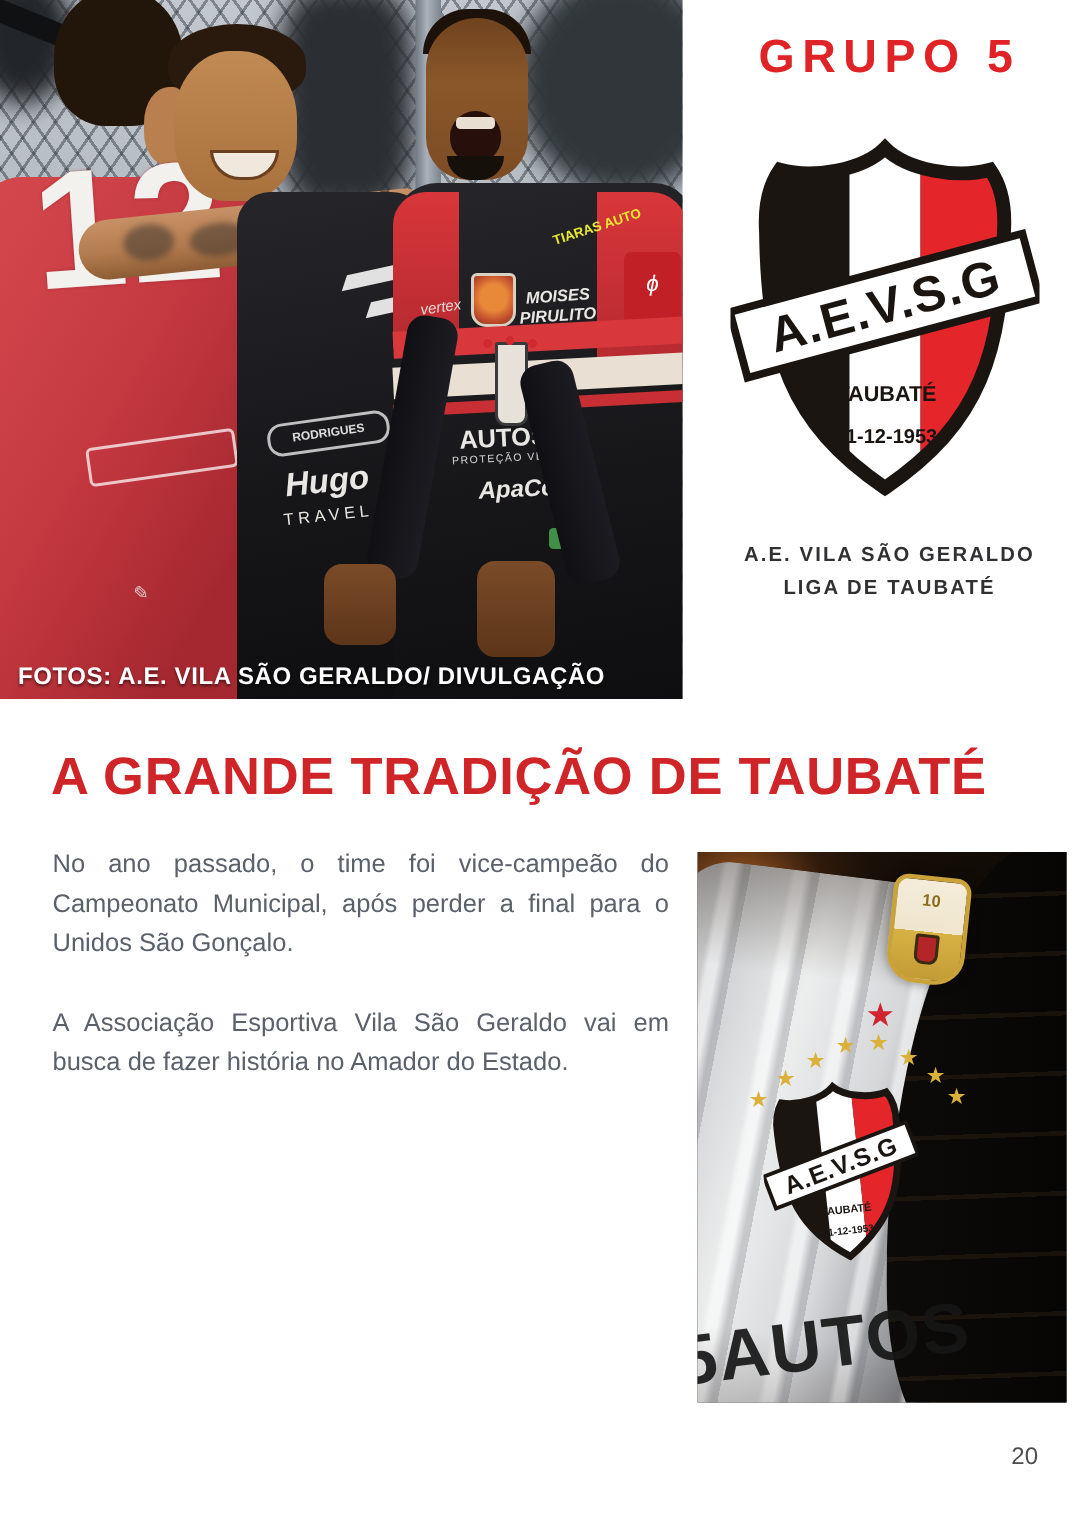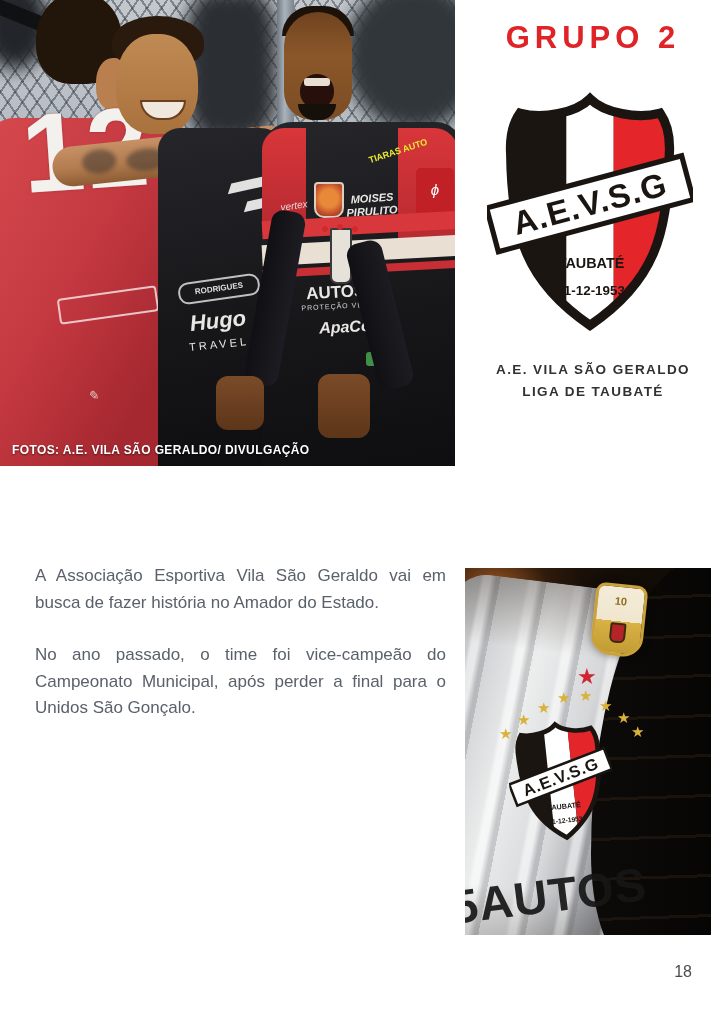--- a/index.html
+++ b/index.html
@@ -36,21 +36,21 @@
   .shout-head{position:absolute;left:284px;top:12px;width:68px;height:108px;border-radius:34px 34px 28px 28px;
     background:linear-gradient(180deg,#70431f 0%,#8a5729 40%,#7c4c24 100%);}
   .shout-hairtop{position:absolute;left:282px;top:6px;width:72px;height:30px;border-radius:36px 36px 0 0;background:#1c1209;}
   .mouth{position:absolute;left:300px;top:74px;width:34px;height:34px;border-radius:50% 50% 46% 46%;background:#27100c;}
   .teeth{position:absolute;left:304px;top:78px;width:26px;height:8px;border-radius:3px;background:#e8ded2;}
   .goatee{position:absolute;left:298px;top:104px;width:38px;height:16px;border-radius:0 0 16px 16px;background:#16100a;}
   .shoulder-red{position:absolute;background:linear-gradient(180deg,#d8363a,#b52a30);}
   .band{position:absolute;transform:rotate(-3deg);}
   .fist{position:absolute;border-radius:12px;background:linear-gradient(180deg,#7a4b28,#5d3519);}
   .sleeve{position:absolute;background:linear-gradient(90deg,#101014,#1c1c22);border-radius:12px;}
-  .caption{position:absolute;left:12px;top:443px;color:#ffffff;font-size:12px;font-weight:bold;
+  .caption{position:absolute;left:12px;top:443px;color:#ffffff;font-size:16px;font-weight:bold;
     letter-spacing:.4px;text-shadow:0 1px 2px rgba(0,0,0,.55);}
 
   
   .group-label{position:absolute;left:462px;top:20px;width:262px;text-align:center;color:#e02327;
     font-size:31px;font-weight:bold;letter-spacing:5px;}
   .crest-main{position:absolute;left:487px;top:90px;width:206px;height:244px;}
   .club-line{position:absolute;left:452px;width:282px;text-align:center;color:#313134;
     font-size:13.5px;font-weight:bold;letter-spacing:1.4px;}
 
   
@@ -155,21 +155,21 @@
 
     <div class="shout-hairtop"></div>
     <div class="shout-head"></div>
     <div class="mouth"></div>
     <div class="teeth"></div>
     <div class="goatee"></div>
 
     <div class="caption">FOTOS: A.E. VILA SÃO GERALDO/ DIVULGAÇÃO</div>
   </div>
 
-  <div class="group-label">GRUPO 2</div>
+  <div class="group-label">GRUPO 5</div>
 
   <svg class="crest-main" viewBox="0 0 200 236">
     <defs>
       <clipPath id="shieldClip1">
         <path d="M100,8 C114,22 146,28 168,22 C175,32 178,46 177,62 C176,140 162,186 100,228 C38,186 24,140 23,62 C22,46 25,32 32,22 C54,28 86,22 100,8 Z"></path>
       </clipPath>
     </defs>
     <g clip-path="url(#shieldClip1)">
       <rect x="0" y="0" width="200" height="236" fill="#1a1511"></rect>
       <rect x="77" y="0" width="46" height="236" fill="#ffffff"></rect>
@@ -180,24 +180,25 @@
       <rect x="2" y="88" width="196" height="44" fill="#ffffff" stroke="#1a1511" stroke-width="5"></rect>
       <text x="100" y="121" text-anchor="middle" font-size="32" font-weight="bold" fill="#1a1511" letter-spacing="1">A.E.V.S.G</text>
     </g>
     <text x="101" y="172" text-anchor="middle" font-size="14" font-weight="bold" fill="#1a1511">TAUBATÉ</text>
     <text x="101" y="199" text-anchor="middle" font-size="13" font-weight="bold" fill="#1a1511">11-12-1953</text>
   </svg>
 
   <div class="club-line" style="top:362px;">A.E. VILA SÃO GERALDO</div>
   <div class="club-line" style="top:384px;">LIGA DE TAUBATÉ</div>
 
+  <h1 class="article-title">A GRANDE TRADIÇÃO DE TAUBATÉ</h1>
 
   <div class="body-col">
+    <p>No ano passado, o time foi vice-campeão do Campeonato Municipal,  após perder a final para o Unidos São Gonçalo.</p>
     <p>A Associação Esportiva Vila São Geraldo vai em busca de fazer história no Amador do Estado.</p>
-    <p>No ano passado, o time foi vice-campeão do Campeonato Municipal,  após perder a final para o Unidos São Gonçalo.</p>
   </div>
 
   <div class="jersey-photo">
     <div class="jersey-shape"></div>
     <div class="jersey-shade"></div>
     <div class="jacket"></div>
 
     <div class="gold-badge">
       <div class="n10">10</div>
       <div class="mini-shield"></div>
@@ -231,14 +232,14 @@
           <text x="100" y="121" text-anchor="middle" font-size="32" font-weight="bold" fill="#1a1511" letter-spacing="1">A.E.V.S.G</text>
         </g>
         <text x="101" y="172" text-anchor="middle" font-size="14" font-weight="bold" fill="#1a1511">TAUBATÉ</text>
         <text x="101" y="199" text-anchor="middle" font-size="13" font-weight="bold" fill="#1a1511">11-12-1953</text>
       </svg>
     </div>
 
     <div class="autos-text">5AUTOS</div>
   </div>
 
-  <div class="page-number">18</div>
+  <div class="page-number">20</div>
 </div>
 
 </body></html>

